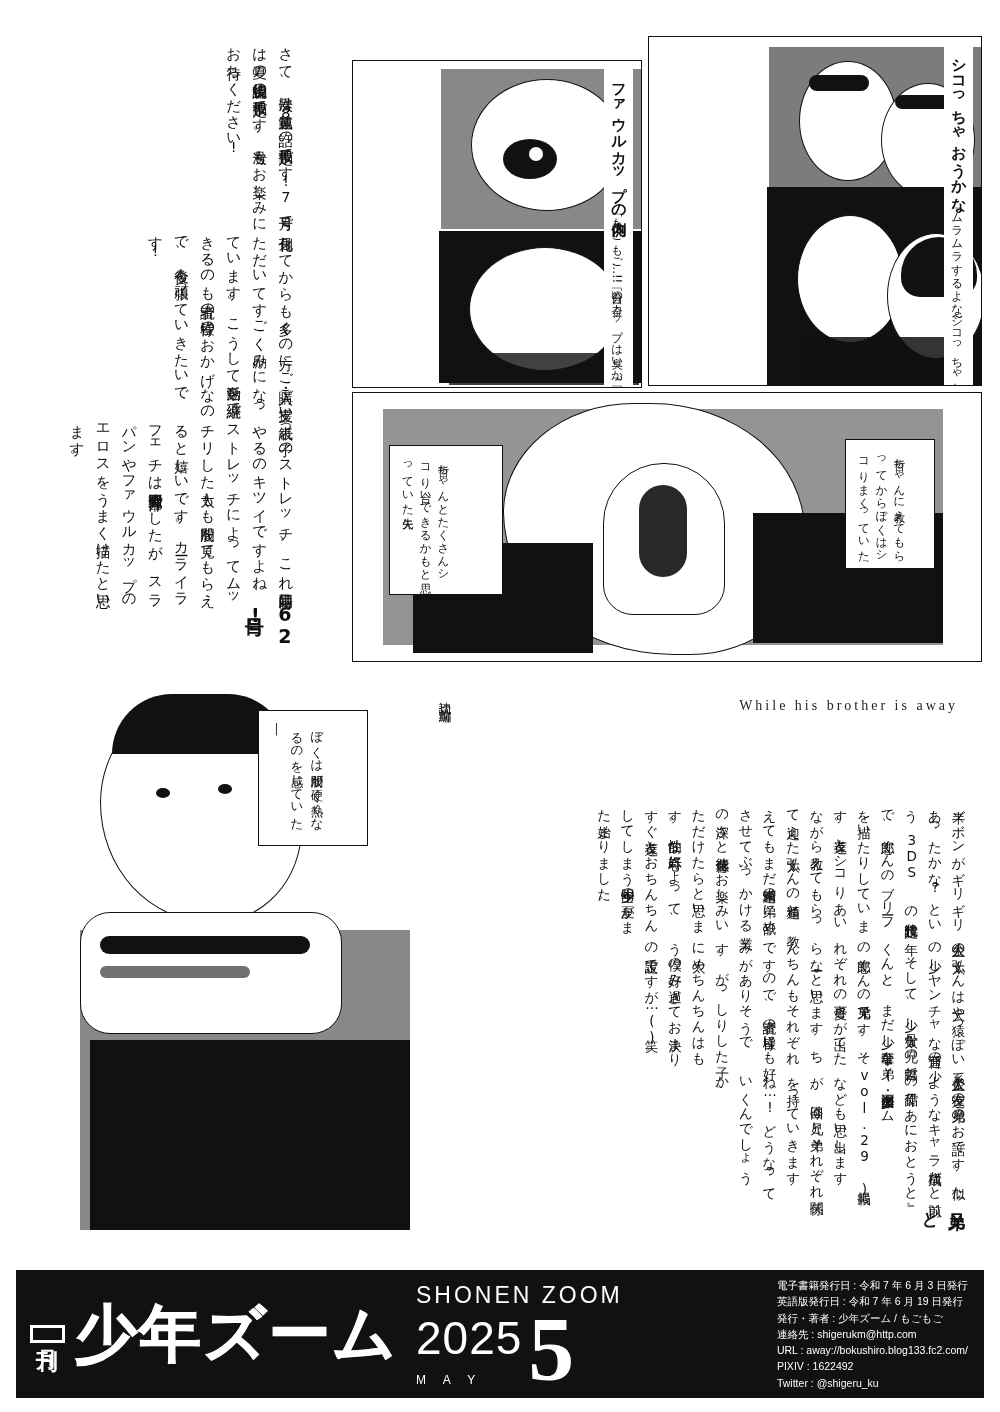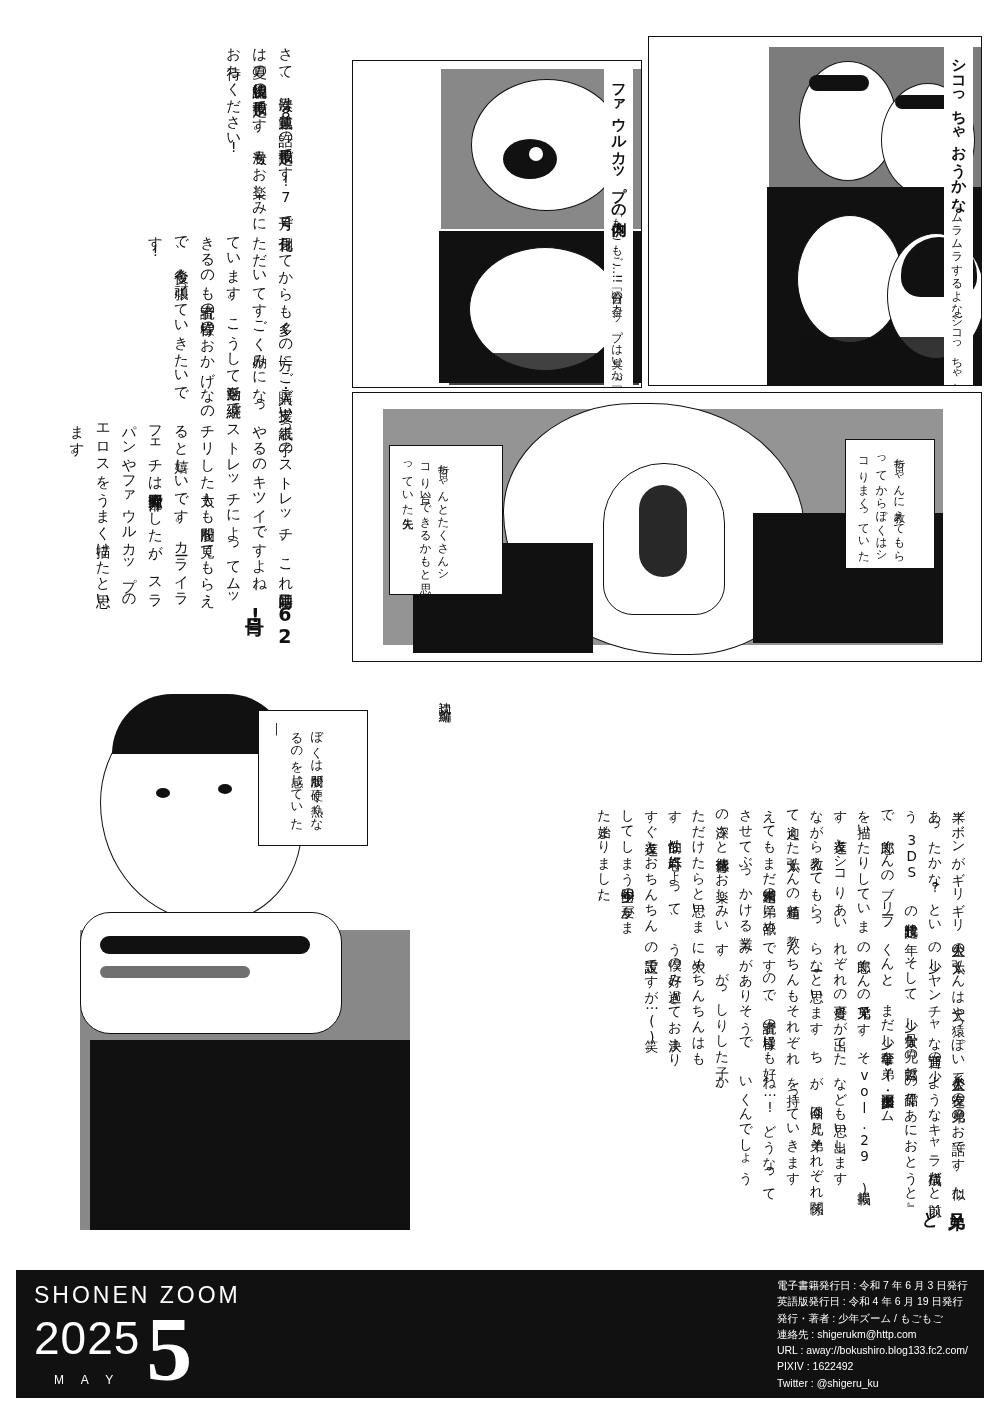--- a/index.html
+++ b/index.html
@@ -231,20 +231,21 @@
     </div>
     <div class="bubble" style="left:492px;top:46px;width:72px;height:108px;">
       <div class="t">哲ちゃんに教えてもらってからぼくはシコりまくっていた</div>
     </div>
     <div class="bubble" style="left:36px;top:52px;width:96px;height:128px;">
       <div class="t">哲ちゃんとたくさんシコり合いできるかもと思っていた矢先</div>
     </div>
   </div>
 
   <div id="feature-title">
+    <div class="en">While his brother is away</div>
   </div>
   <div id="feature-kicker">読切 前編</div>
 
   <div id="feature-body" class="vtext" style="display:flex;flex-direction:row-reverse;">
     <div class="heading vtext" style="margin-left:12px;">兄弟と</div>
     <div class="col vtext" style="height:410px;margin-left:6px;">主人公と友達の兄弟のお話です。似たようなキャラ構成だと以前の作品で『あにおとうと』(旧・漫画少年ズーム vol.29 掲載)なども思い出しますが、今回は兄と弟それぞれ関係を持っていきますね…!どうなっていくんでしょうか。</div>
     <div class="col vtext" style="height:410px;margin-left:6px;">主人公の弘太くんは犬や猿っぽい系の少しヤンチャな普通の少年。そして、少し骨太な兄の哲郎くんと、まだ少し華奢な弟の志郎くんの兄弟です。それぞれの可愛さが出てたらなーと思います。ちんちんもそれぞれですので、読者の皆様にも好みがありそうです。がっしりした子に太めちんちんはもう僕の好み過ぎてお決まりの設定ですが…(笑)。</div>
     <div class="col vtext" style="height:410px;">半ズボンがギリギリあったかな?という 3DS の時代設定で、志郎くんのブリーフを描いたりしています。友達とシコりあいながら教えてもらって迎えた弘太くんの精通と、教えてもまだ未精通の弟に舐めさせてぶっかける業の深さと背徳感をお楽しみいただけたらと思います。性的な好奇心によって、すぐ友達とおちんちんしてしまう少年同士の夏がまた始まりました。</div>
   </div>
 
@@ -257,35 +258,39 @@
     <div class="ink" style="left:20px;top:232px;width:260px;height:120px;border-radius:30px;background:#fff;border:1.5px solid #111;"></div>
     <div class="ink" style="left:40px;top:256px;width:210px;height:18px;border-radius:9px;"></div>
     <div class="ink" style="left:40px;top:286px;width:150px;height:12px;border-radius:6px;opacity:.6;"></div>
     <div class="ink halftone2" style="left:30px;top:360px;width:320px;height:190px;"></div>
   </div>
   <div id="bottom-bubble" style="width:92px;height:110px;">
     <div class="t">ぼくは股間が硬く・熱くなるのを感じていた―</div>
   </div>
 
   <div id="masthead">
+    <div id="mast-left">
+      <div class="gekkan">月刊</div>
+      <div class="mast-jp">少年ズーム</div>
+    </div>
     <div id="mast-mid" style="position:relative;">
       <div style="display:flex;flex-direction:column;align-items:flex-start;">
         <div class="mast-en" style="margin-bottom:2px;">SHONEN ZOOM</div>
         <div style="display:flex;align-items:flex-end;">
-          <div style="display:flex;flex-direction:column;align-items:center;">
+          <div style="display:flex;flex-direction:column;align-items:flex-start;">
             <div class="mast-year" style="margin-left:0;">2025</div>
             <div style="font-family:'Liberation Sans',sans-serif;font-size:12px;letter-spacing:7px;margin-top:8px;">M A Y</div>
           </div>
           <div class="mast-num">5</div>
         </div>
       </div>
     </div>
     <div id="mast-right">
       <div>電子書籍発行日 : 令和 7 年 6 月 3 日発行</div>
-      <div>英語版発行日 : 令和 4 年 6 月 19 日発行</div>
+      <div>英語版発行日 : 令和 7 年 6 月 19 日発行</div>
       <div>発行・著者 : 少年ズーム / もごもご</div>
       <div>連絡先 : shigerukm@http.com</div>
       <div>URL : away://bokushiro.blog133.fc2.com/</div>
       <div>PIXIV : 1622492</div>
       <div>Twitter : @shigeru_ku</div>
     </div>
   </div>
 
 </div>
 

